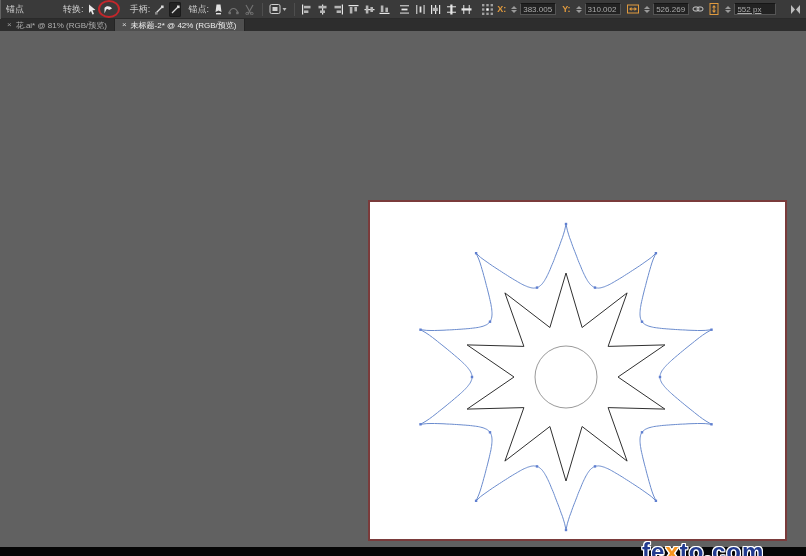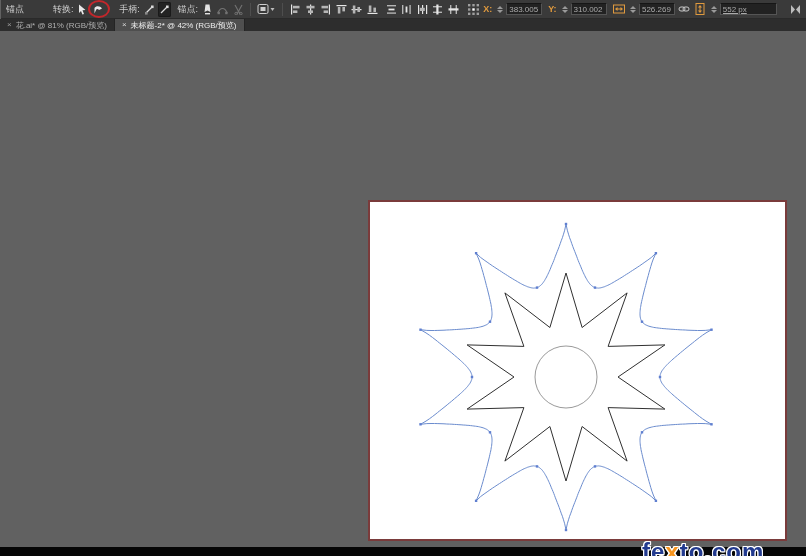--- a/index.html
+++ b/index.html
@@ -21,21 +21,21 @@
   .red-ellipse { position:absolute; left:-4px; top:-2px; width:22px; height:18px;
                  border:2px solid #c3272b; border-radius:50%; pointer-events:none; }
   .stepper { display:flex; flex-direction:column; justify-content:center; gap:1px; margin-left:2px; }
   .stepper i { display:block; width:0; height:0; border-left:3px solid transparent;
                border-right:3px solid transparent; }
   .stepper .up   { border-bottom:3px solid #9a9a9a; }
   .stepper .down { border-top:3px solid #9a9a9a; }
   .nfield { width:36px; height:12px; background:#222; border:1px solid #555;
             border-top-color:#161616; color:#ababab; font-size:8px;
             font-family:"Liberation Sans",sans-serif; padding:0 2px; }
-  .nfield.wide { width:57px;text-decoration:underline; }
+  .nfield.wide { width:42px;text-decoration:underline; }
   .orange { color:#e09a3e; font-weight:bold; }
   svg.ic { display:block; }
 
   
   .tabbar { position:absolute; top:19px; left:0; width:806px; height:12px;
             background:#2d2d2d; display:flex; align-items:stretch;
             font-size:8px; color:#b0b0b0; }
   .tab { display:flex; align-items:center; gap:4px; padding:0 7px;
          border-right:1px solid #242424; }
   .tab .close { color:#9a9a9a; font-size:8px; line-height:8px; }
@@ -60,21 +60,21 @@
   .watermark .x { color:#f7941d; }
 </style>
 </head>
 <body>
 
 <div id="app">
 
   <div class="toolbar">
     <span class="tlabel">锚点</span>
 
-    <span class="tlabel" style="margin-left:26px">转换:</span>
+    <span class="tlabel" style="margin-left:36px">转换:</span>
     <span class="icon-btn">
       <svg class="ic" width="11" height="11" viewBox="0 0 11 11">
         <polygon points="2,0.5 8.5,6 5.5,6.3 7,10 5.4,10.6 4,7 2,9" fill="#e9e9e9"></polygon>
       </svg>
     </span>
     <span class="icon-btn">
       <svg class="ic" width="11" height="11" viewBox="0 0 11 11">
         <path d="M1.5,9.5 L1.5,4 C3,1.5 7,1.5 9,4.5 L6,6 C5,4.5 3.5,4.8 3,6 Z" fill="#e9e9e9"></path>
       </svg>
       <span class="red-ellipse"></span>

